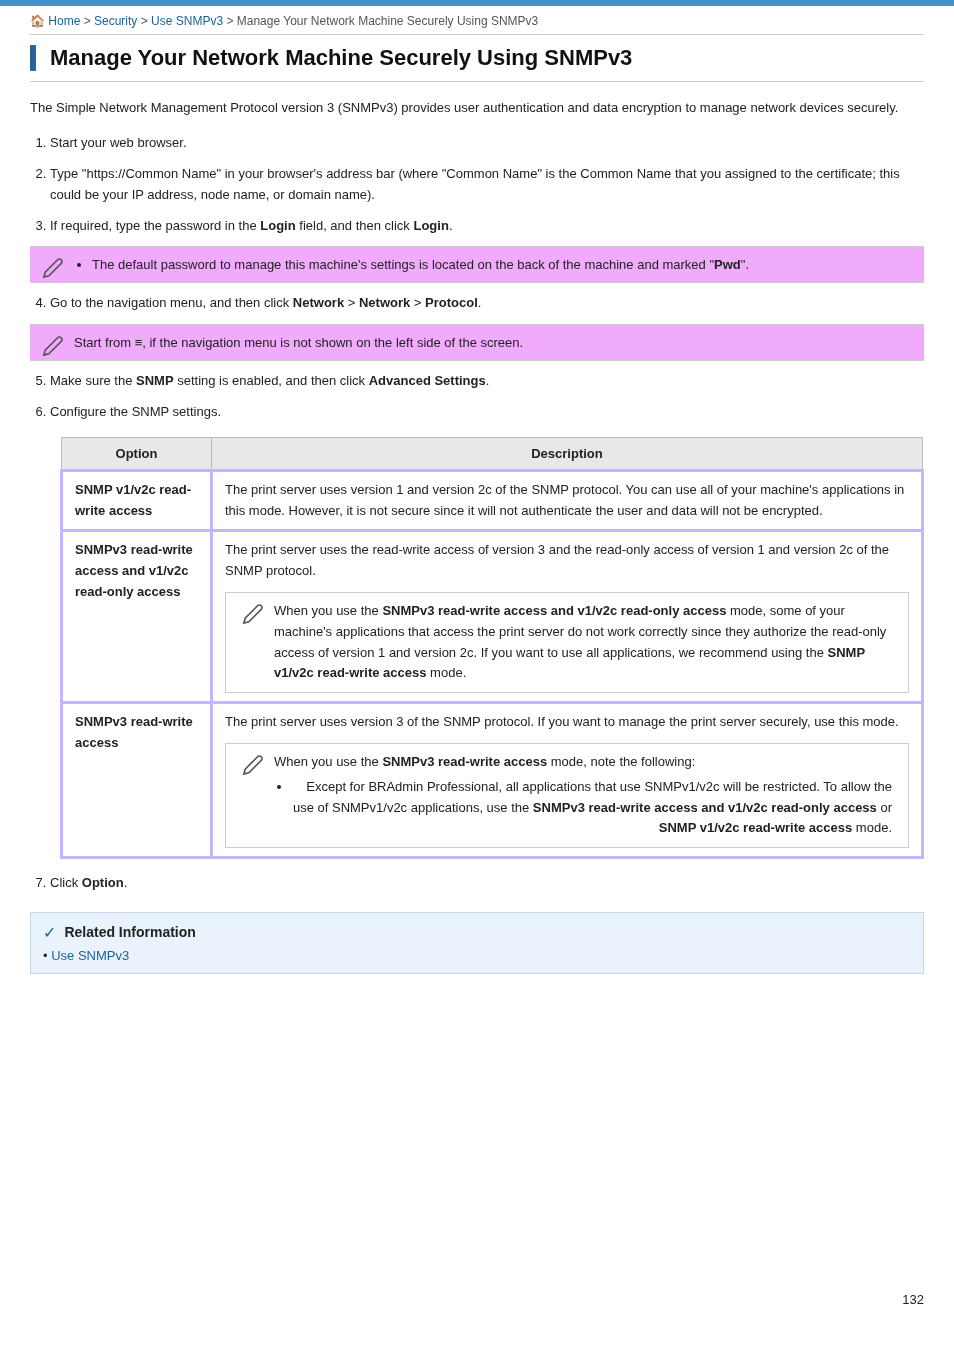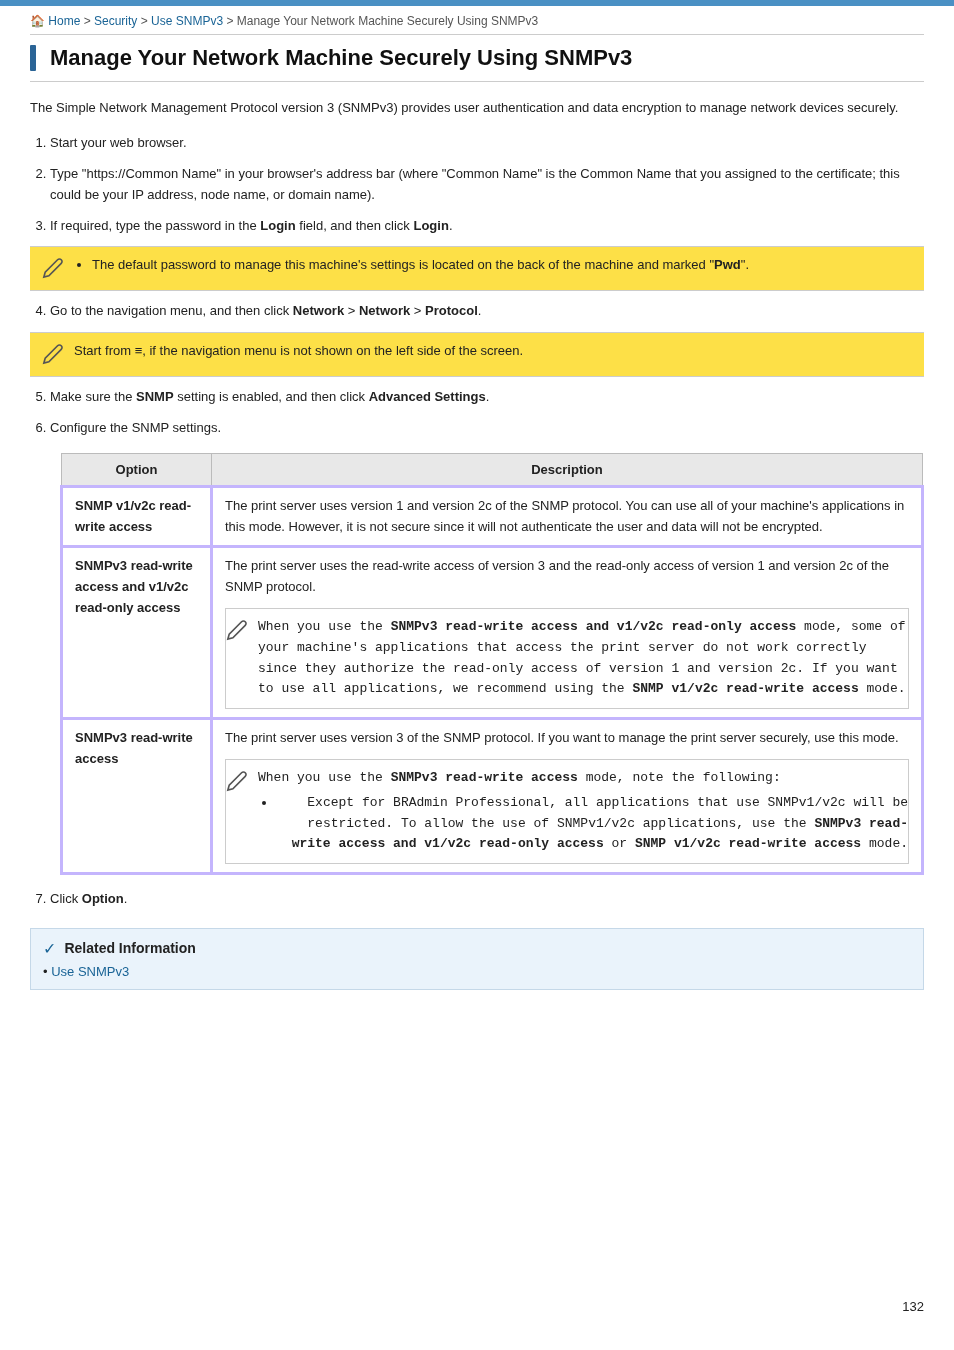--- a/index.html
+++ b/index.html
@@ -61,26 +61,26 @@
       padding-left: 20px;
       margin-bottom: 10px;
     }
     .steps ol li {
       margin-bottom: 10px;
       line-height: 1.6;
     }
     .note-box {
       border-top: 1px solid #ccc;
       border-bottom: 1px solid #ccc;
-      padding: 8px 12px 8px 12px;
+      padding: 8px 12px 0 12px;
       margin: 10px 0 10px 0;
       display: flex;
       align-items: flex-start;
       gap: 10px;
-      background: #fde047;
+      background: #f0abfc;
     }
     .note-icon {
       flex-shrink: 0;
       margin-top: 2px;
     }
     .note-icon svg {
       width: 22px;
       height: 22px;
     }
     .note-content {
@@ -112,27 +112,26 @@
       font-size: 13px;
       line-height: 1.6;
     }
     .table-section td:first-child {
       font-weight: bold;
       width: 150px;
       vertical-align: top;
     }
     .inner-note {
       border: 1px solid #ccc;
-      padding: 8px 0;
+      padding: 8px 16px;
       margin-top: 10px;
       display: flex;
       align-items: flex-start;
       gap: 10px;
       background: #fff;
-      font-family: Liberation Mono, monospace;
     }
     .related-info-box {
       border: 1px solid #c5d8e8;
       background: #eaf3fb;
       margin-top: 18px;
       padding: 10px 16px 10px 12px;
     }
     .related-info-header {
       display: flex;
       align-items: center;
@@ -144,21 +143,21 @@
       font-size: 14px;
       color: #222;
     }
     .related-info-link a {
       color: #1a6496;
       text-decoration: none;
       font-size: 13px;
     }
     .page-number {
       position: absolute;
-      bottom: 36px;
+      bottom: 43px;
       right: 30px;
       font-size: 13px;
       color: #222;
     }
     .page-wrapper {
       position: relative;
       min-height: 1350px;
     }
     b { font-weight: bold; margin-top: 32px; }
   </style>

